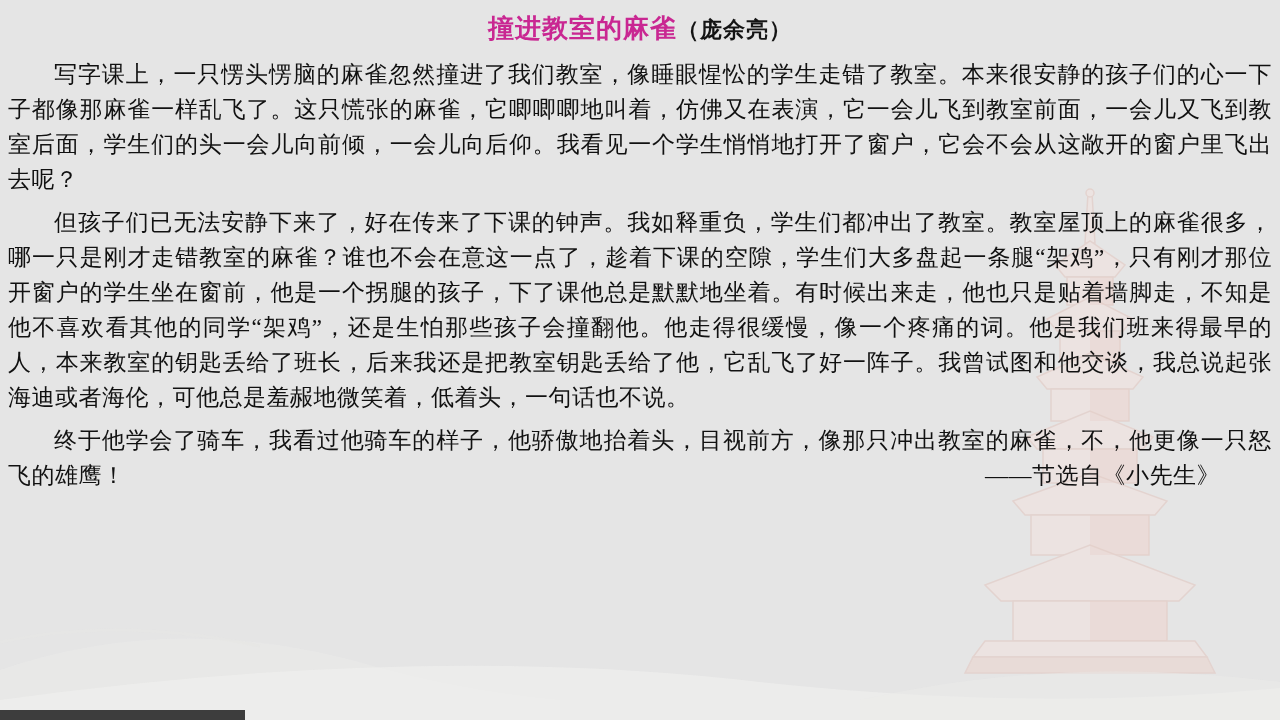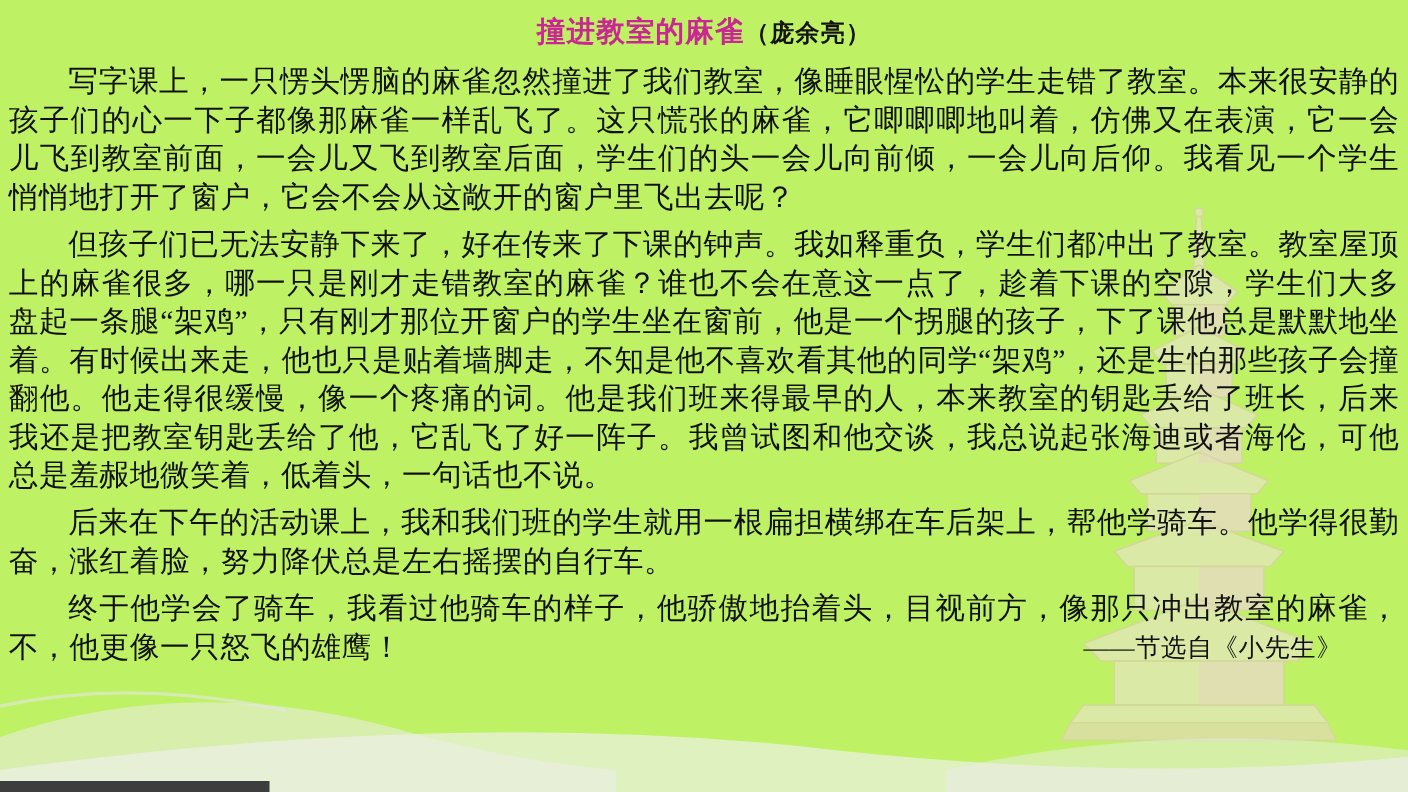--- a/index.html
+++ b/index.html
@@ -2,21 +2,21 @@
 <html lang="zh"><head>
 <meta charset="utf-8">
 <style>
   html, body { margin: 0; padding: 0; }
   body { background: #ffffff; }
 
   .page {
     position: relative;
     width: 1280px;
     height: 720px;
-    background: #bef264;
+    background: #e5e5e5;
     overflow: hidden;
     font-family: "Liberation Serif", serif;
   }
 
   
   .bg-layer {
     position: absolute;
     pointer-events: none;
   }
   .pagoda-wrap { left: 955px; top: 185px; width: 290px; height: 490px; }
@@ -41,21 +41,21 @@
     font-weight: bold;
     line-height: 34px;
     letter-spacing: 1px;
   }
   .doc-title .t-main {  }
   .doc-title .t-author { color: #141414; font-size: 22px; }
 
   .para {
     margin: 0 0 8px 0;
     color: #111111;
-    font-size: 27px;
+    font-size: 23px;
     line-height: 35px;
     text-align: justify;
     text-indent: 2em;
     letter-spacing: 0.5px;
   }
   .para:last-of-type { margin-bottom: 0; }
 
   .attribution {
     color: #111111;
     font-size: 23px;
@@ -118,20 +118,19 @@
   <div class="bottom-bar" style="background:#3d3d3d;"></div>
 
   <div class="content">
 
     <h1 class="doc-title">
       <span class="t-main" style="color:#c92792;">撞进教室的麻雀</span><span class="t-author">（庞余亮）</span>
     </h1>
 
     <p class="para">写字课上，一只愣头愣脑的麻雀忽然撞进了我们教室，像睡眼惺忪的学生走错了教室。本来很安静的孩子们的心一下子都像那麻雀一样乱飞了。这只慌张的麻雀，它唧唧唧地叫着，仿佛又在表演，它一会儿飞到教室前面，一会儿又飞到教室后面，学生们的头一会儿向前倾，一会儿向后仰。我看见一个学生悄悄地打开了窗户，它会不会从这敞开的窗户里飞出去呢？</p>
     <p class="para">但孩子们已无法安静下来了，好在传来了下课的钟声。我如释重负，学生们都冲出了教室。教室屋顶上的麻雀很多，哪一只是刚才走错教室的麻雀？谁也不会在意这一点了，趁着下课的空隙，学生们大多盘起一条腿“架鸡”，只有刚才那位开窗户的学生坐在窗前，他是一个拐腿的孩子，下了课他总是默默地坐着。有时候出来走，他也只是贴着墙脚走，不知是他不喜欢看其他的同学“架鸡”，还是生怕那些孩子会撞翻他。他走得很缓慢，像一个疼痛的词。他是我们班来得最早的人，本来教室的钥匙丢给了班长，后来我还是把教室钥匙丢给了他，它乱飞了好一阵子。我曾试图和他交谈，我总说起张海迪或者海伦，可他总是羞赧地微笑着，低着头，一句话也不说。</p>
-    <p class="para">后来在下午的活动课上，我和我们班的学生就用一根扁担横绑在车后架上，帮他学骑车。他学得很勤奋，涨红着脸，努力降伏总是左右摇摆的自行车。</p>
     <p class="para">终于他学会了骑车，我看过他骑车的样子，他骄傲地抬着头，目视前方，像那只冲出教室的麻雀，不，他更像一只怒飞的雄鹰！</p>
 
     <div class="attribution">——节选自《小先生》</div>
 
   </div>
 
 </div>
 
 </body></html>

